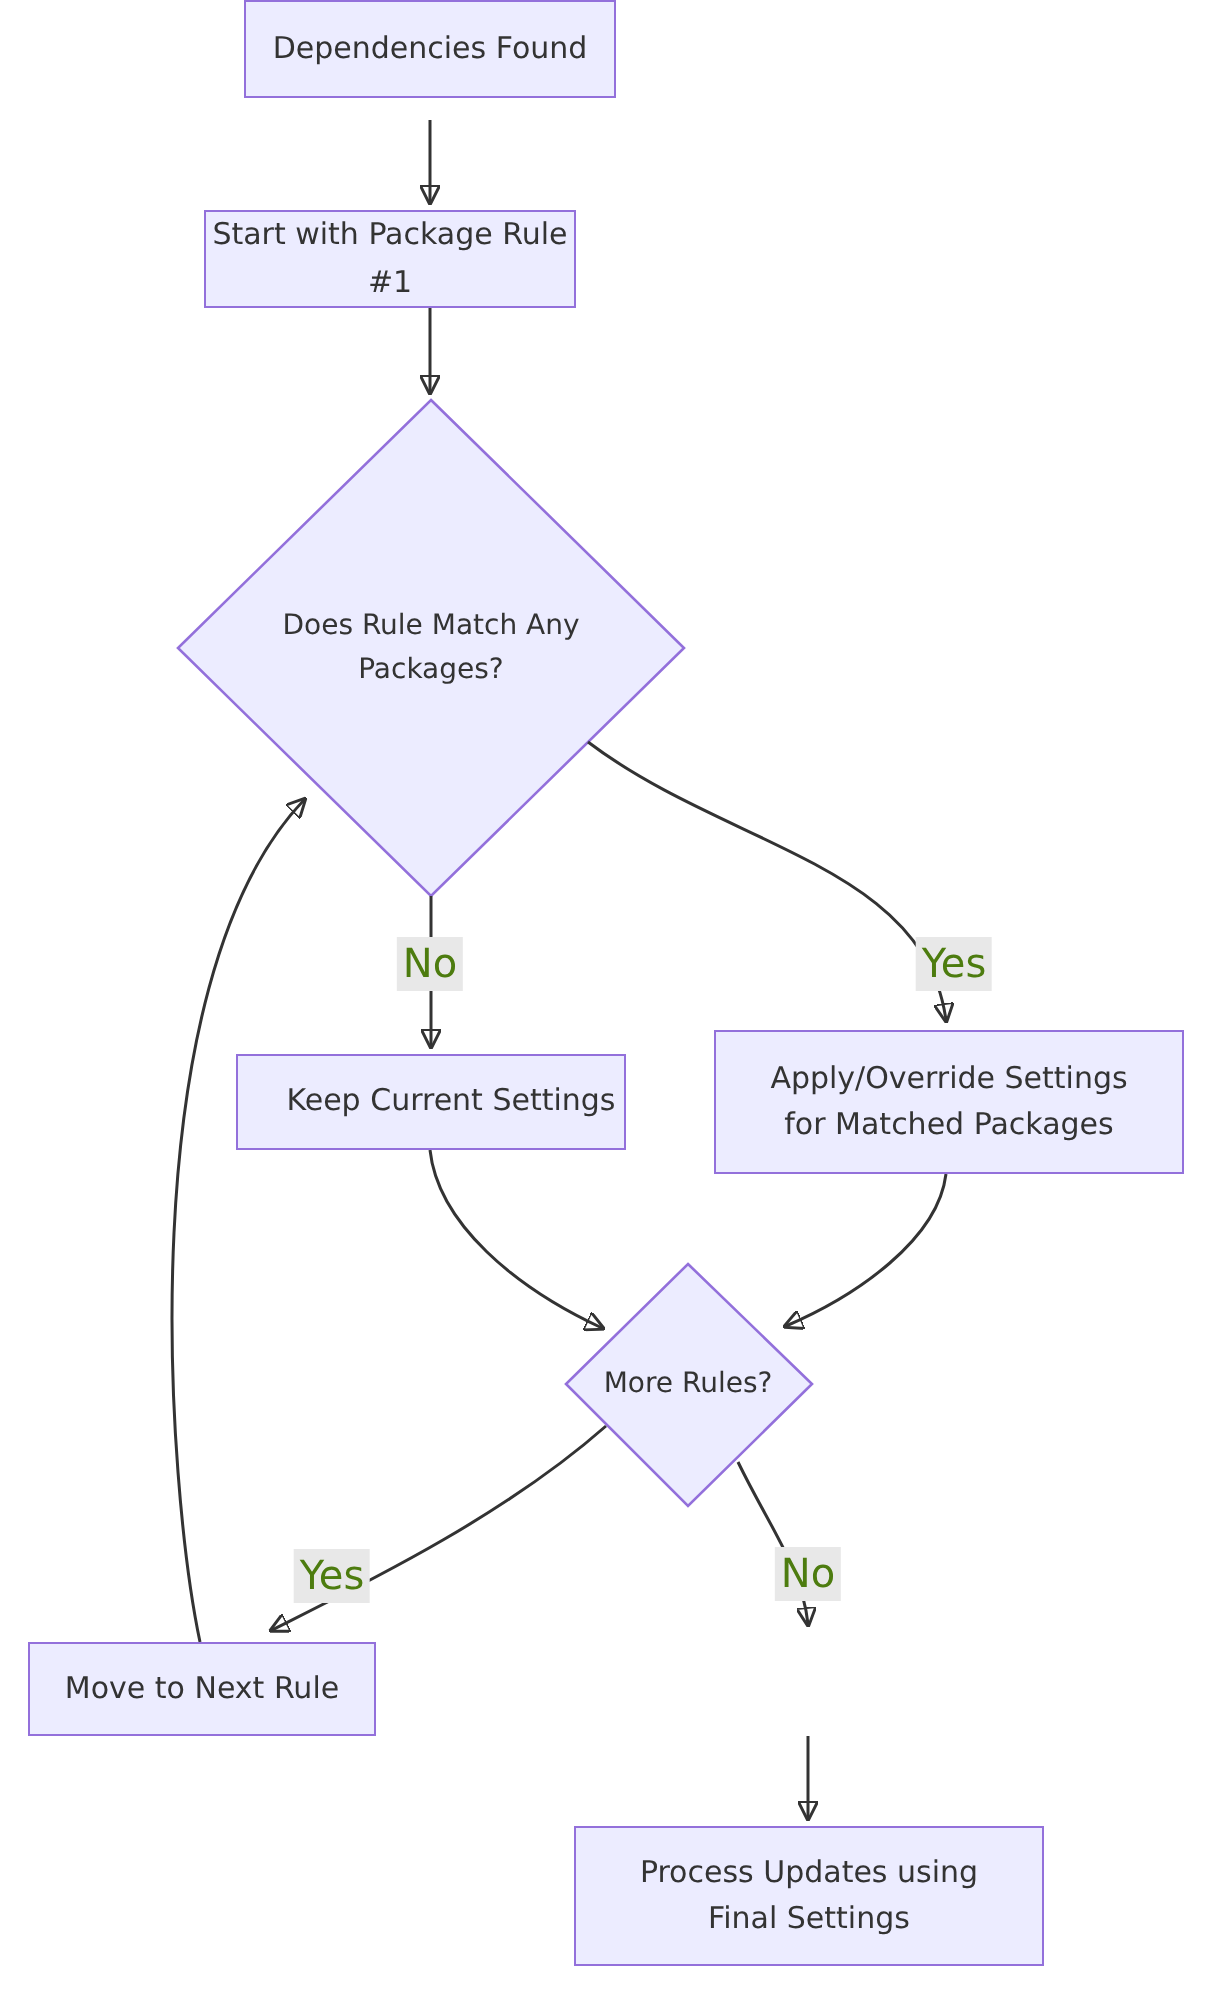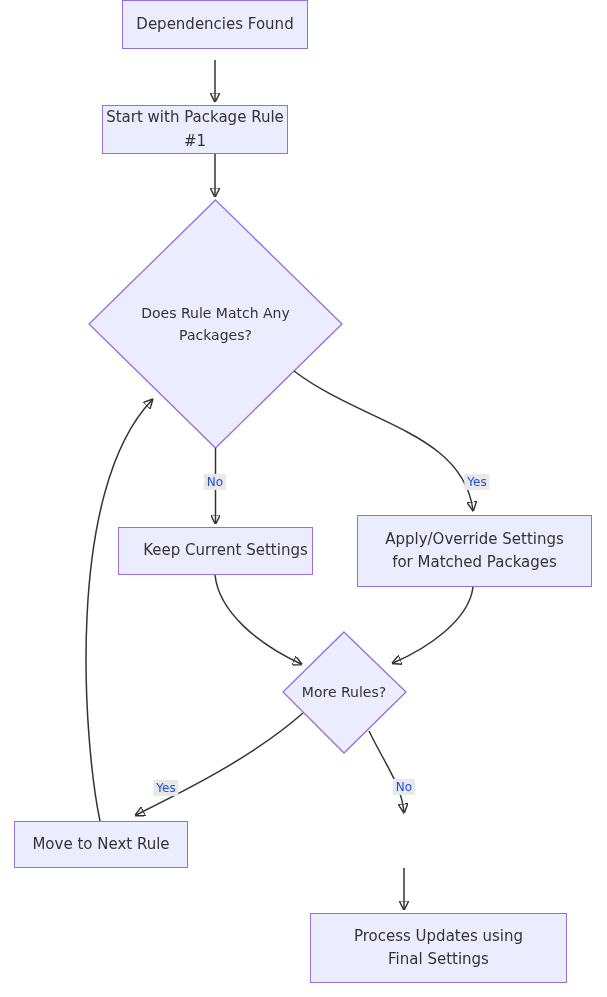--- a/index.html
+++ b/index.html
@@ -43,22 +43,22 @@
     font-size: 14px;
     line-height: 1.6;
     white-space: pre-line;
     z-index: 3;
     pointer-events: none;
   }
   .edge-label {
     position: absolute;
     transform: translate(-50%, -50%);
     background: #e8e8e8;
-    color: #1d4ed8;
-    font-size: 12px;
+    color: #4d7c0f;
+    font-size: 20px;
     line-height: 1.35;
     padding: 0 3px;
     z-index: 4;
   }
 </style>
 </head>
 <body>
 
 <div class="canvas">
 
@@ -89,21 +89,21 @@
   <div class="node" style="left:102px; top:105px; width:186px; height:49px;">Start with Package Rule #1</div>
 
   <div class="node" style="left:118px; top:527px; width:195px; height:48px;padding-left:20px;">Keep Current Settings</div>
 
   <div class="node" style="left:357px; top:515px; width:235px; height:72px;">Apply/Override Settings
 for Matched Packages</div>
 
   <div class="node" style="left:14px; top:821px; width:174px; height:47px;">Move to Next Rule</div>
 
 
-  <div class="node" style="left:287px; top:913px; width:257px; height:70px;margin-left:23px;">Process Updates using
+  <div class="node" style="left:287px; top:913px; width:235px; height:70px;">Process Updates using
 Final Settings</div>
 
   <div class="diamond-label" style="left:115px; top:292px; width:201px; height:64px;">Does Rule Match Any
 Packages?</div>
 
   <div class="diamond-label" style="left:284px; top:677px; width:120px; height:30px;">More Rules?</div>
 
   <div class="edge-label" style="left:215px; top:482px;">No</div>
 
   <div class="edge-label" style="left:477px; top:482px;">Yes</div>

